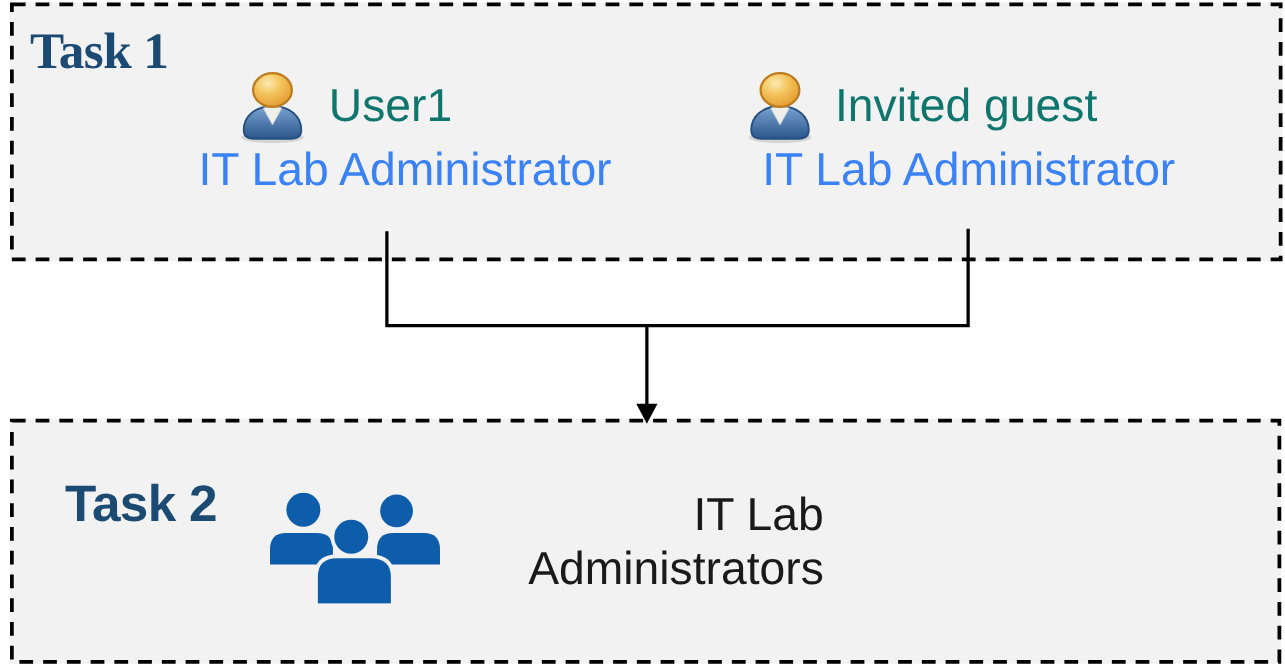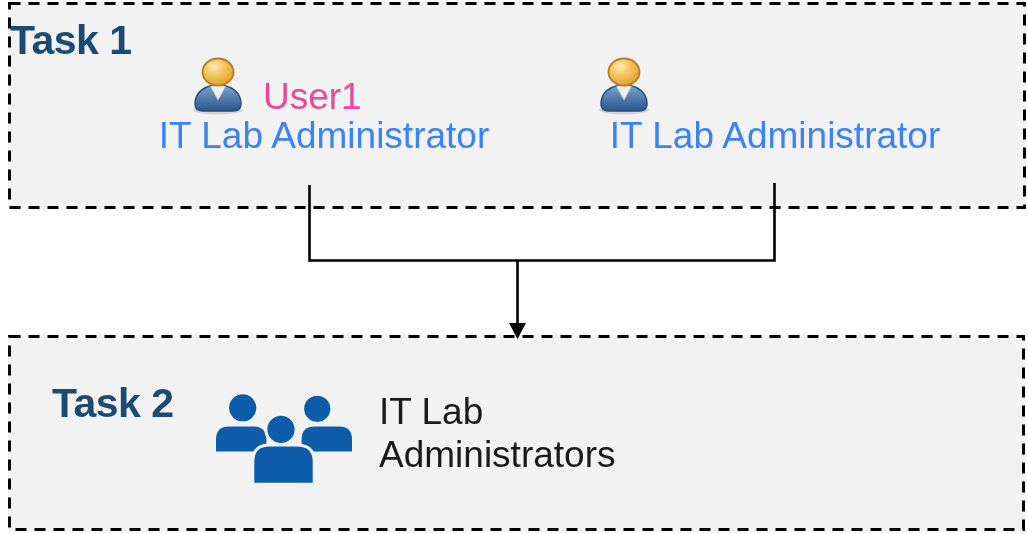--- a/index.html
+++ b/index.html
@@ -4,38 +4,38 @@
 <style>
   html,body{margin:0;padding:0;background:#ffffff;}
   body{font-family:"Liberation Sans","DejaVu Sans",sans-serif;}
   #canvas{position:relative;width:1028px;height:534px;background:#ffffff;overflow:hidden;}
 
   .task-box{position:absolute;background:#F2F2F2;z-index:1;}
   #task1-box{left:8px;top:2px;width:1018px;height:207px;}
   #task2-box{left:8px;top:335px;width:1017px;height:196px;}
 
   .task-label{position:absolute;z-index:3;font-weight:bold;font-size:41px;line-height:1;color:#1B4A73;letter-spacing:-0.5px;}
-  #task1-label{left:10px;top:20px;}
+  #task1-label{left:24px;top:20px;font-family:Liberation Serif, serif;}
   #task2-label{left:52px;top:383px;}
 
-  .person-name{position:absolute;z-index:3;font-size:37px;line-height:1;color:#ec4899;white-space:nowrap;margin-top:12px;}
+  .person-name{position:absolute;z-index:3;font-size:37px;line-height:1;color:#0f766e;white-space:nowrap;}
   #user1-name{left:263px;top:66px;}
   #user2-name{left:668px;top:66px;}
 
   .person-role{position:absolute;z-index:3;font-size:37px;line-height:1;color:#3b82f6;white-space:nowrap;transform:translateX(-50%);}
   #user1-role{left:324px;top:117px;}
   #user2-role{left:775px;top:117px;}
 
   .user-icon{position:absolute;z-index:3;width:60px;height:60px;}
   #user1-icon{left:188px;top:55px;}
   #user2-icon{left:594px;top:55px;}
 
   #group-icon{position:absolute;z-index:3;left:216px;top:394px;width:136px;height:89px;}
 
-  #group-name{position:absolute;z-index:3;left:379px;top:391px;width:280px;text-align:left;
+  #group-name{position:absolute;z-index:3;left:379px;top:391px;width:280px;text-align:right;
               font-size:37px;line-height:1.15;color:#1A1A1A;}
 
   #overlay{position:absolute;left:0;top:0;width:1028px;height:534px;z-index:10;pointer-events:none;}
   .hidden-defs{position:absolute;width:0;height:0;overflow:hidden;}
 </style>
 </head>
 <body>
 
 <svg class="hidden-defs" aria-hidden="true">
   <defs>
@@ -64,20 +64,21 @@
 
   <svg class="user-icon" id="user1-icon" viewBox="0 0 60 60">
     <use href="#icon-user"></use>
   </svg>
   <div class="person-name" id="user1-name">User1</div>
   <div class="person-role" id="user1-role">IT Lab Administrator</div>
 
   <svg class="user-icon" id="user2-icon" viewBox="0 0 60 60">
     <use href="#icon-user"></use>
   </svg>
+  <div class="person-name" id="user2-name">Invited guest</div>
   <div class="person-role" id="user2-role">IT Lab Administrator</div>
 
   <div class="task-box" id="task2-box"></div>
   <div class="task-label" id="task2-label">Task 2</div>
 
   <svg id="group-icon" viewBox="0 0 135 88">
     <g fill="#0E5DAB">
 
       <circle cx="26.5" cy="13.5" r="13.5"></circle>
       <path d="M0 57 L0 45 Q0 32 13 32 L37 32 Q50 32 50 45 L50 57 Z"></path>

